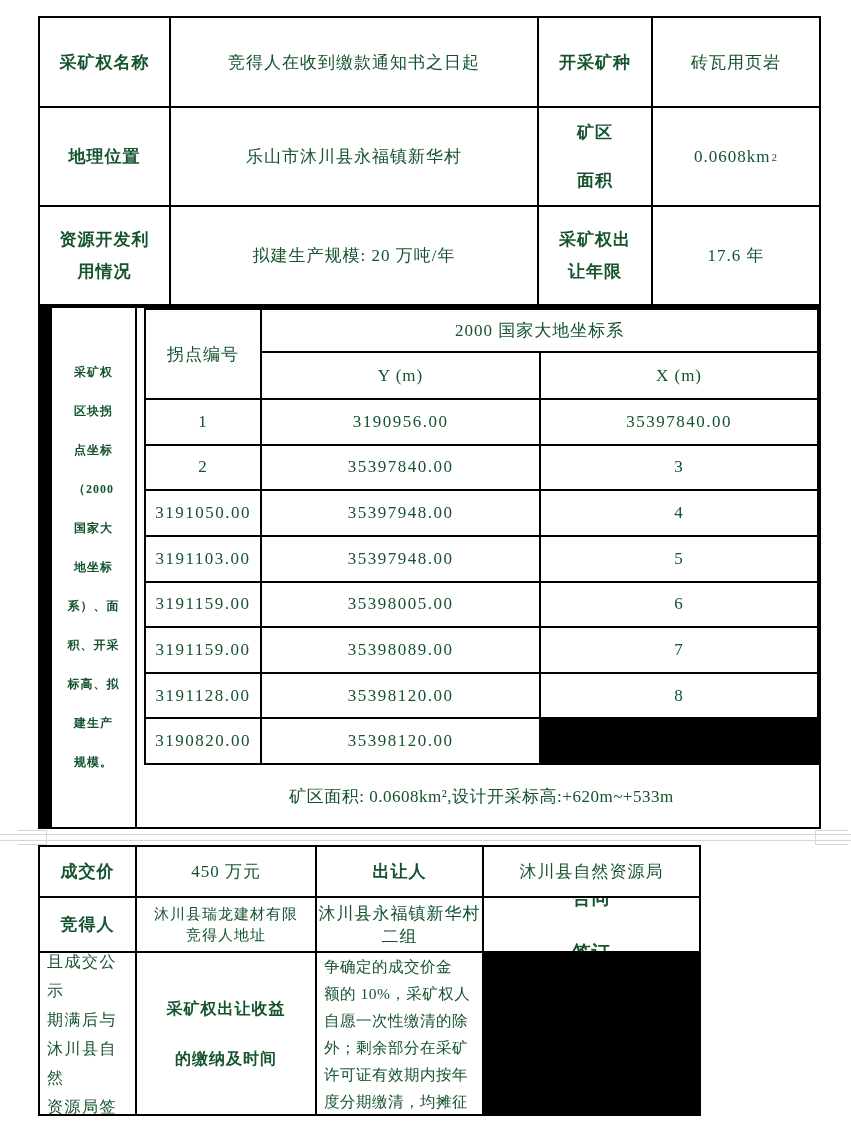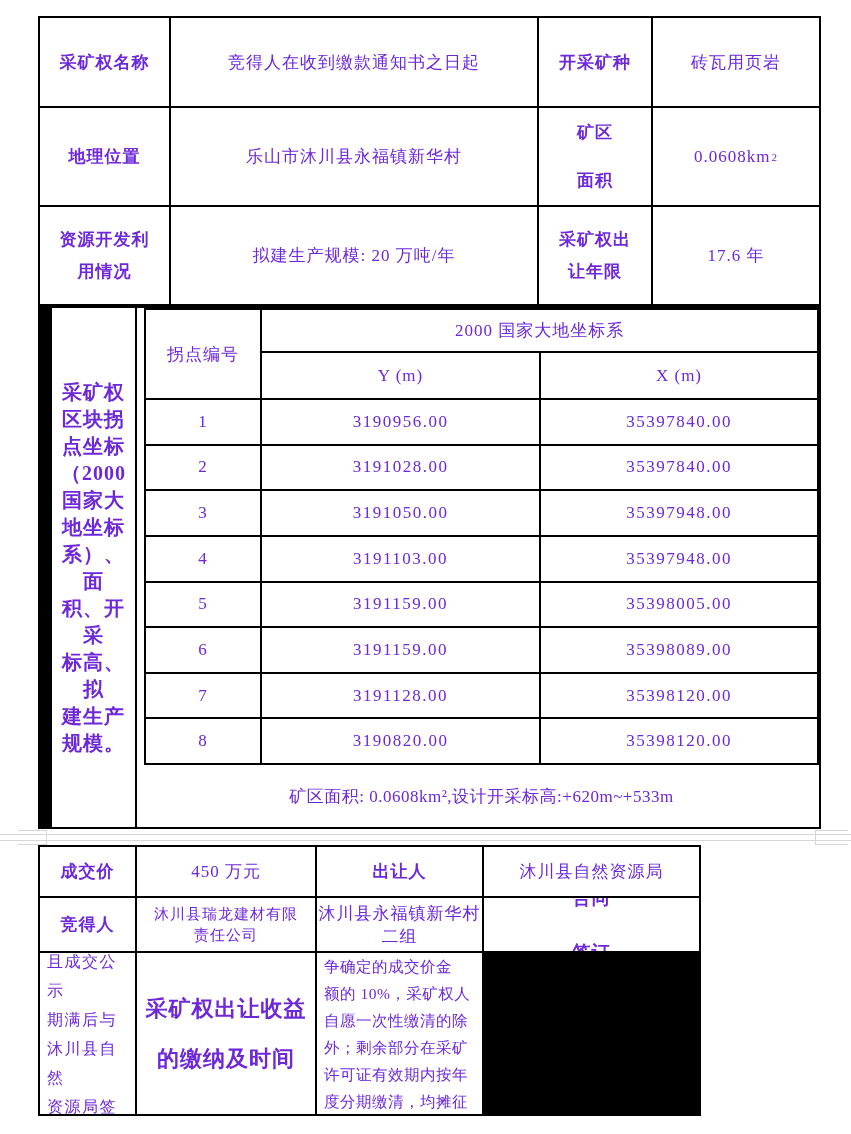--- a/index.html
+++ b/index.html
@@ -1,35 +1,35 @@
 <!DOCTYPE html>
 <html><head>
 <meta charset="utf-8">
 <style>
   html,body{margin:0;padding:0;background:#ffffff;}
   .page{
     position:relative;width:851px;height:1134px;background:#ffffff;overflow:hidden;
-    font-family:"Liberation Serif","DejaVu Serif",serif;color:#6d28d9;
+    font-family:"Liberation Serif","DejaVu Serif",serif;color:#14532d;
   }
   
   .tbl{position:absolute;background:#000;display:grid;gap:2px;padding:2px;box-sizing:border-box;}
   .tbl > div{background:#fff;display:flex;align-items:center;justify-content:center;
     text-align:center;letter-spacing:1px;font-size:17px;overflow:hidden;}
   .b{font-weight:bold;letter-spacing:0.5px;}
   .ml{white-space:pre-wrap;}           
   .free{display:block !important;text-align:left;}
   .num{letter-spacing:1.5px;}
   sup{font-size:11px;line-height:0;margin-left:1px;}
 
   
   #tableA{left:38px;top:16px;width:783px;height:290px;
     grid-template-columns:129px 366px 112px 1fr;grid-template-rows:88px 97px 1fr;}
   
   #tableB{left:38px;top:306px;width:783px;height:523px;grid-template-columns:95px 1fr;}
-  #sideLabel{white-space:pre-wrap;font-size:20px;line-height:27px;margin-left:12px;}
+  #sideLabel{white-space:pre-wrap;font-size:12px;line-height:39px;margin-left:12px;}
   #coordArea{position:relative;}
   #coordTbl{position:relative;margin-left:7px;width:675px;height:457px;background:#000;
     display:grid;gap:2px;padding:2px;box-sizing:border-box;
     grid-template-columns:114px 277px 1fr;grid-template-rows:41px 45px repeat(8,1fr);}
   #coordTbl > div{background:#fff;display:flex;align-items:center;justify-content:center;
     text-align:center;font-size:17px;overflow:hidden;}
   .corner{grid-row:1/3;grid-column:1;}
   .crs{grid-row:1;grid-column:2/4;}
   #coordFooter{margin-left:7px;width:675px;height:62px;display:flex;align-items:center;
     justify-content:center;font-size:17px;letter-spacing:0.5px;}
@@ -38,21 +38,21 @@
   .pb-v{position:absolute;width:1px;height:15px;top:830px;background:#d6d6d6;}
   .pb-h{position:absolute;height:1px;background:#d6d6d6;top:830px;}
   .pb-h2{position:absolute;height:1px;background:#d6d6d6;top:844px;}
   
   #tableC{left:38px;top:845px;width:663px;height:271px;
     grid-template-columns:95px 178px 165px 1fr;grid-template-rows:49px 53px 1fr;}
   #winnerValue{font-size:15px;line-height:21px;}
   #contractLabel{font-size:18px;line-height:54px;}
   #contractText{font-size:16px;line-height:29px;letter-spacing:1.5px;
     justify-content:flex-start;text-align:left;padding:0 7px;}
-  #paymentLabel{font-size:22px;line-height:50px;}
+  #paymentLabel{font-size:16px;line-height:50px;}
   #paymentText{font-size:15.5px;line-height:27px;letter-spacing:0.5px;
     justify-content:flex-start;text-align:left;padding:16px 7px;}
   .lbl2{white-space:pre-wrap;line-height:48px;}
   .lbl2s{white-space:pre-wrap;line-height:32px;}
 </style>
 </head>
 <body>
 
 <div class="page">
 
@@ -96,21 +96,20 @@
         <div class="corner">拐点编号</div>
         <div class="crs">2000 国家大地坐标系</div>
         <div>Y (m)</div>
         <div>X (m)</div>
 
         <div>1</div>
         <div class="num">3190956.00</div>
         <div class="num">35397840.00</div>
 
         <div>2</div>
-        <div class="num">3191028.00</div>
         <div class="num">35397840.00</div>
 
         <div>3</div>
         <div class="num">3191050.00</div>
         <div class="num">35397948.00</div>
 
         <div>4</div>
         <div class="num">3191103.00</div>
         <div class="num">35397948.00</div>
 
@@ -144,21 +143,21 @@
   <div class="pb-h2" style="left:815px;width:33px;"></div>
 
   <div class="tbl" id="tableC">
     <div class="b">成交价</div>
     <div>450 万元</div>
     <div class="b">出让人</div>
     <div>沐川县自然资源局</div>
 
     <div class="b">竞得人</div>
     <div class="ml" id="winnerValue">沐川县瑞龙建材有限
-责任公司</div>
+竞得人地址</div>
     <div>沐川县永福镇新华村二组</div>
 
     <div class="b ml" id="contractLabel">合同
 签订</div>
     <div class="ml" id="contractText">均摊征收年限为《成交
 确认书》且成交公示
 期满后与沐川县自然
 资源局签订《采矿权
 出让合同》。</div>
     <div class="b ml" id="paymentLabel">采矿权出让收益

